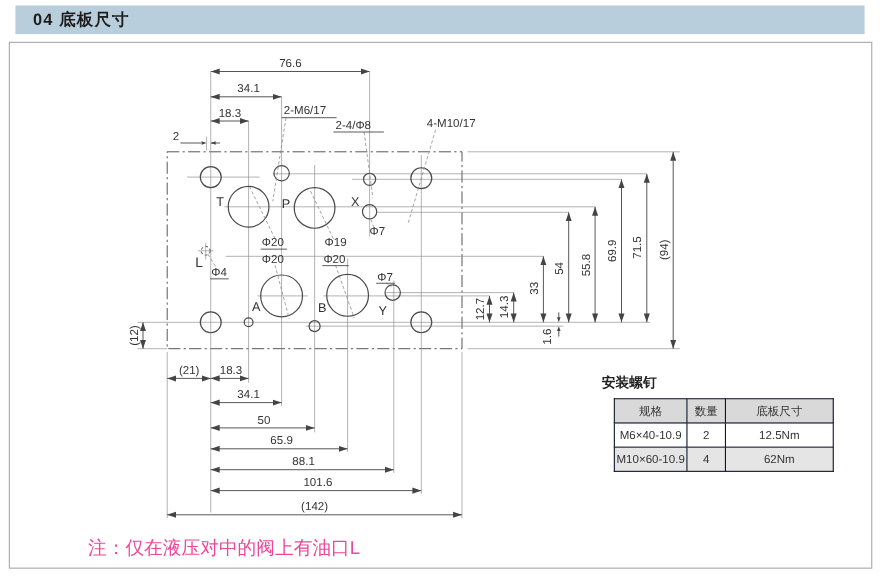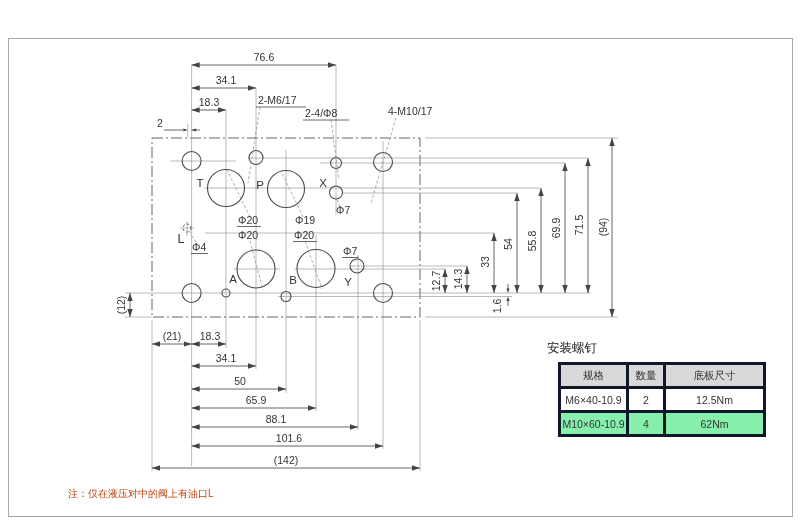--- a/index.html
+++ b/index.html
@@ -17,34 +17,37 @@
   .ldr{stroke:#8b8b8b;stroke-width:0.7;fill:none;stroke-dasharray:3 2;}
   .ul{stroke:#444;stroke-width:0.8;}
   .hole{stroke:#4a4a4a;stroke-width:1.1;fill:none;}
   .holed{stroke:#4a4a4a;stroke-width:0.9;fill:none;stroke-dasharray:2.5 2;}
   .arrw{fill:#444;}
   text{fill:#333;}
   .dim{font-size:10.5px;}
   .port{font-size:11.5px;}
   .call{font-size:10.5px;}
   
-  .tbl-title{position:absolute;left:547px;top:340px;font-size:12.5px;font-weight:400;color:#222;}
+  .tbl-title{position:absolute;left:547px;top:340px;font-size:12.5px;font-weight:700;color:#222;}
   table.screws{position:absolute;left:558px;top:362px;width:196px;border-collapse:collapse;
                font-size:10.5px;color:#333;table-layout:fixed;}
-  table.screws td{border:3px solid #0f172a;text-align:center;height:21px;padding:0;}
+  table.screws td{border:1px solid #0f172a;text-align:center;height:21px;padding:0;}
   table.screws tr.hd td{background:#d9d9d9;}
-  table.screws tr.r2 td{background:#86efac;margin-left:28px;}
+  table.screws tr.r2 td{background:#e5e5e5;margin-left:28px;}
   .c1{width:65px;}.c2{width:34px;}.c3{width:97px;}
-  .note{position:absolute;left:68px;top:487px;font-size:10px;color:#c2410c;}
+  .note{position:absolute;left:80px;top:487px;font-size:17px;color:#ec4899;}
 </style>
 </head>
 <body>
 
 <div id="page">
 
+  <div class="titlebar">
+    <span class="t">04 底板尺寸</span>
+  </div>
 
   <div class="frame"></div>
 
   <svg width="800" height="525" viewBox="0 0 800 525">
     <defs>
       <marker id="arr" viewBox="0 0 10 10" refX="10" refY="5" markerWidth="9" markerHeight="9" orient="auto-start-reverse">
         <path d="M0,1.6 L10,5 L0,8.4 z" fill="#444"></path>
       </marker>
     </defs>
 

